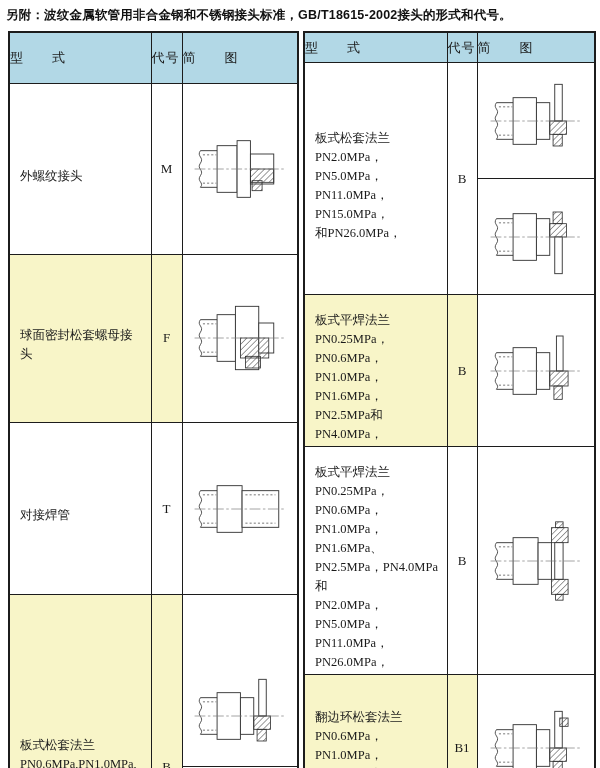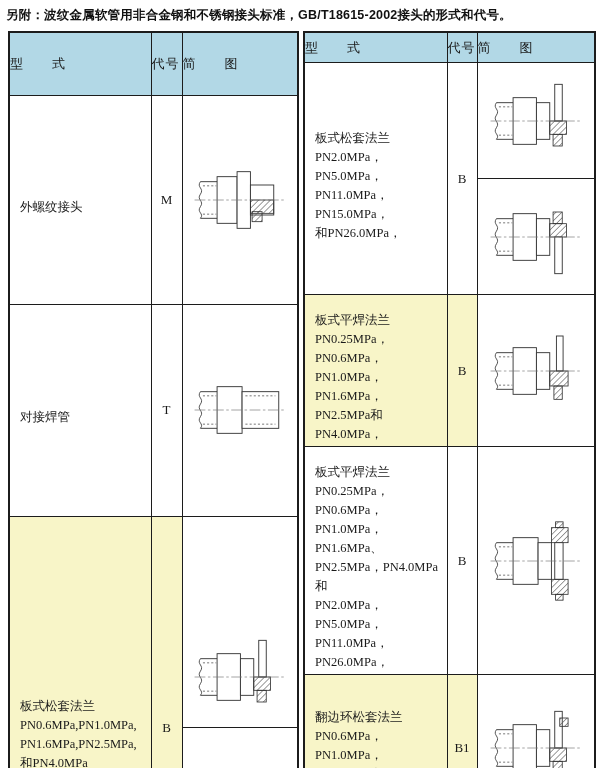--- a/index.html
+++ b/index.html
@@ -80,20 +80,42 @@
                   <rect x="54" y="14" width="16" height="68" fill="#fff" stroke="#333" stroke-width="1.1"></rect>
                   <rect x="70" y="30" width="28" height="36" fill="#fff" stroke="#333" stroke-width="1.1"></rect>
                   <rect x="70" y="48" width="28" height="16" fill="url(#hx)" stroke="#333" stroke-width="1"></rect>
                   <rect x="72" y="62" width="12" height="12" fill="url(#hx)" stroke="#333" stroke-width="1"></rect>
                   <line x1="3" y1="48" x2="112" y2="48" stroke="#777" stroke-width="0.8" stroke-dasharray="13 3 3 3"></line>
                 </svg>
               </div>
             </div>
           </td>
     </tr>
+    <tr style="height:99px" class="hl">
+      <td class="type">球面密封松套螺母接头</td>
+      <td class="code">F</td>
+      <td class="diag">
+            <div class="dwrap">
+              <div class="d">
+                <svg viewBox="0 0 115 96" xmlns="http://www.w3.org/2000/svg">
+                  <path d="M10 26 H31 M10 70 H31" stroke="#333" fill="none" stroke-width="1.1"></path>
+                  <path d="M10 26 c-5 7 5 8 0 15 c-5 7 5 8 0 15 c-5 7 5 8 0 14" stroke="#333" fill="none" stroke-width="1"></path>
+                  <line x1="13" y1="31" x2="29" y2="31" stroke="#333" stroke-width="0.8" stroke-dasharray="2.5 2.5"></line>
+                  <line x1="13" y1="65" x2="29" y2="65" stroke="#333" stroke-width="0.8" stroke-dasharray="2.5 2.5"></line>
+                  <rect x="30" y="20" width="22" height="56" fill="#fff" stroke="#333" stroke-width="1.1"></rect>
+                  <rect x="52" y="10" width="28" height="76" fill="#fff" stroke="#333" stroke-width="1.1"></rect>
+                  <rect x="80" y="30" width="18" height="36" fill="#fff" stroke="#333" stroke-width="1.1"></rect>
+                  <rect x="58" y="48" width="34" height="24" fill="url(#hx)" stroke="#333" stroke-width="1"></rect>
+                  <rect x="64" y="70" width="18" height="14" fill="url(#hx)" stroke="#333" stroke-width="1"></rect>
+                  <line x1="3" y1="48" x2="112" y2="48" stroke="#777" stroke-width="0.8" stroke-dasharray="13 3 3 3"></line>
+                </svg>
+              </div>
+            </div>
+          </td>
+    </tr>
     <tr style="height:101px">
       <td class="type">对接焊管</td>
       <td class="code">T</td>
       <td class="diag">
             <div class="dwrap">
               <div class="d">
                 <svg viewBox="0 0 115 96" xmlns="http://www.w3.org/2000/svg">
                   <path d="M10 26 H31 M10 70 H31" stroke="#333" fill="none" stroke-width="1.1"></path>
                   <path d="M10 26 c-5 7 5 8 0 15 c-5 7 5 8 0 15 c-5 7 5 8 0 14" stroke="#333" fill="none" stroke-width="1"></path>
                   <line x1="13" y1="31" x2="29" y2="31" stroke="#333" stroke-width="0.8" stroke-dasharray="2.5 2.5"></line>

